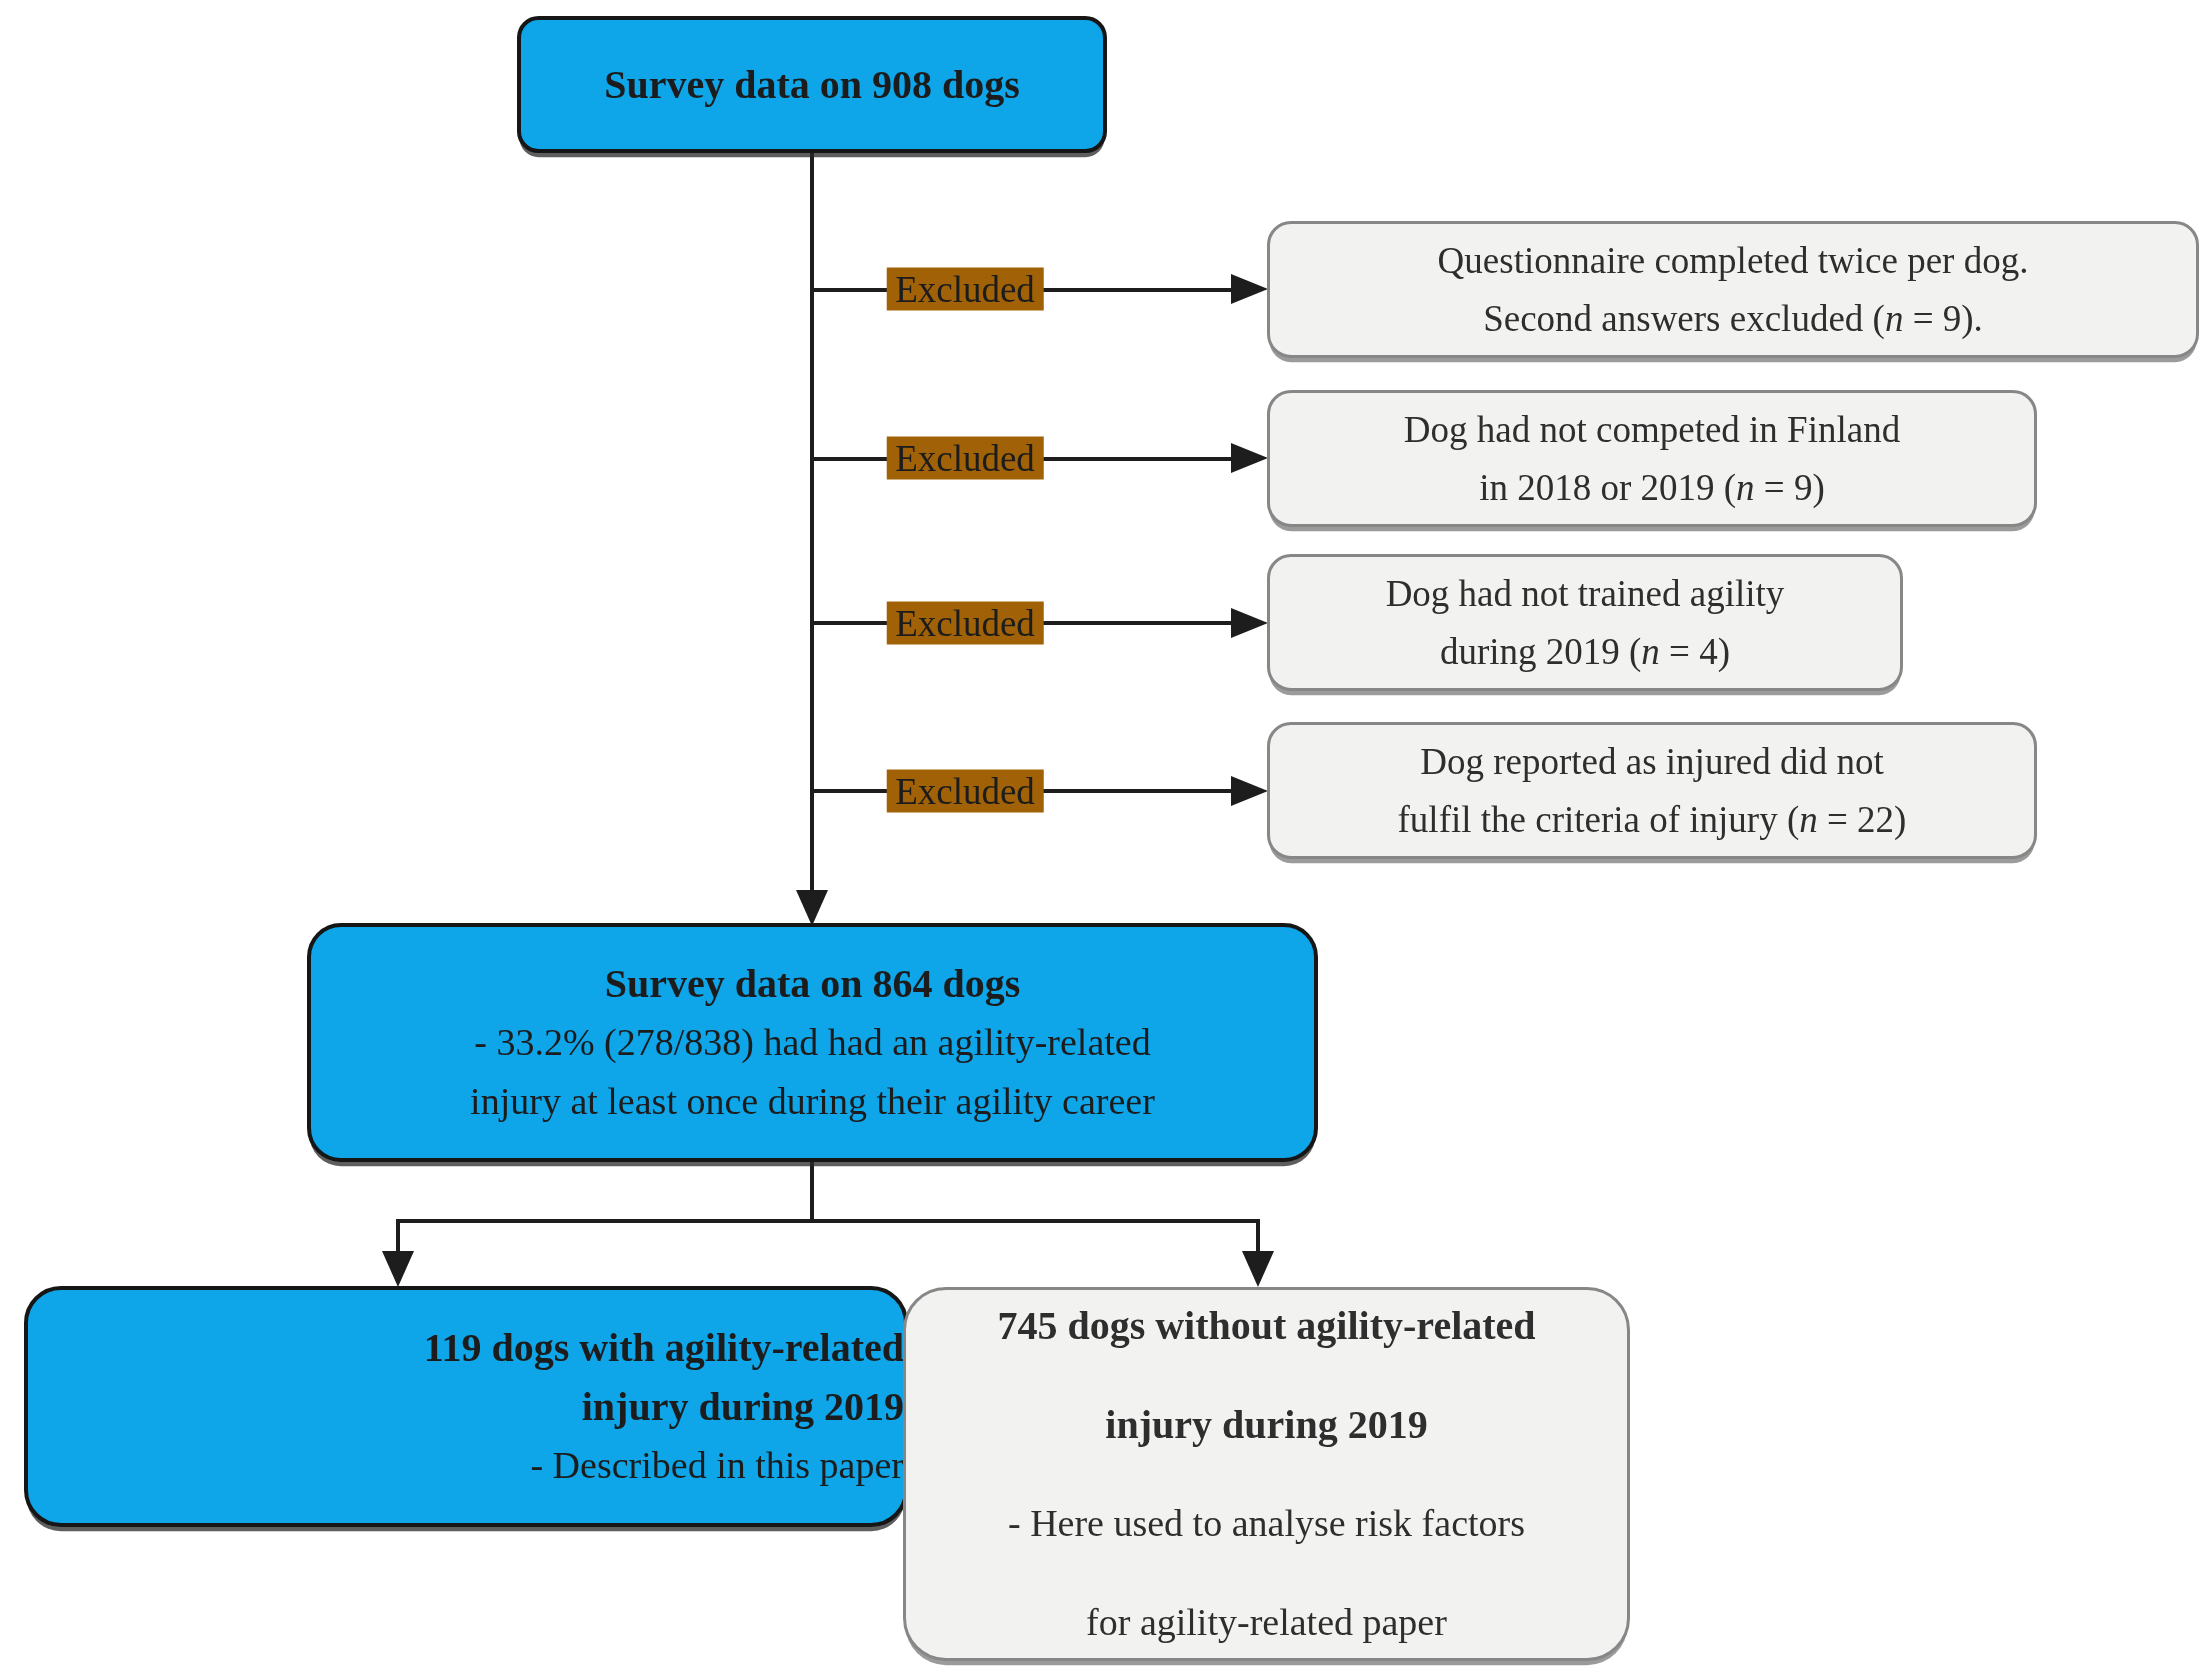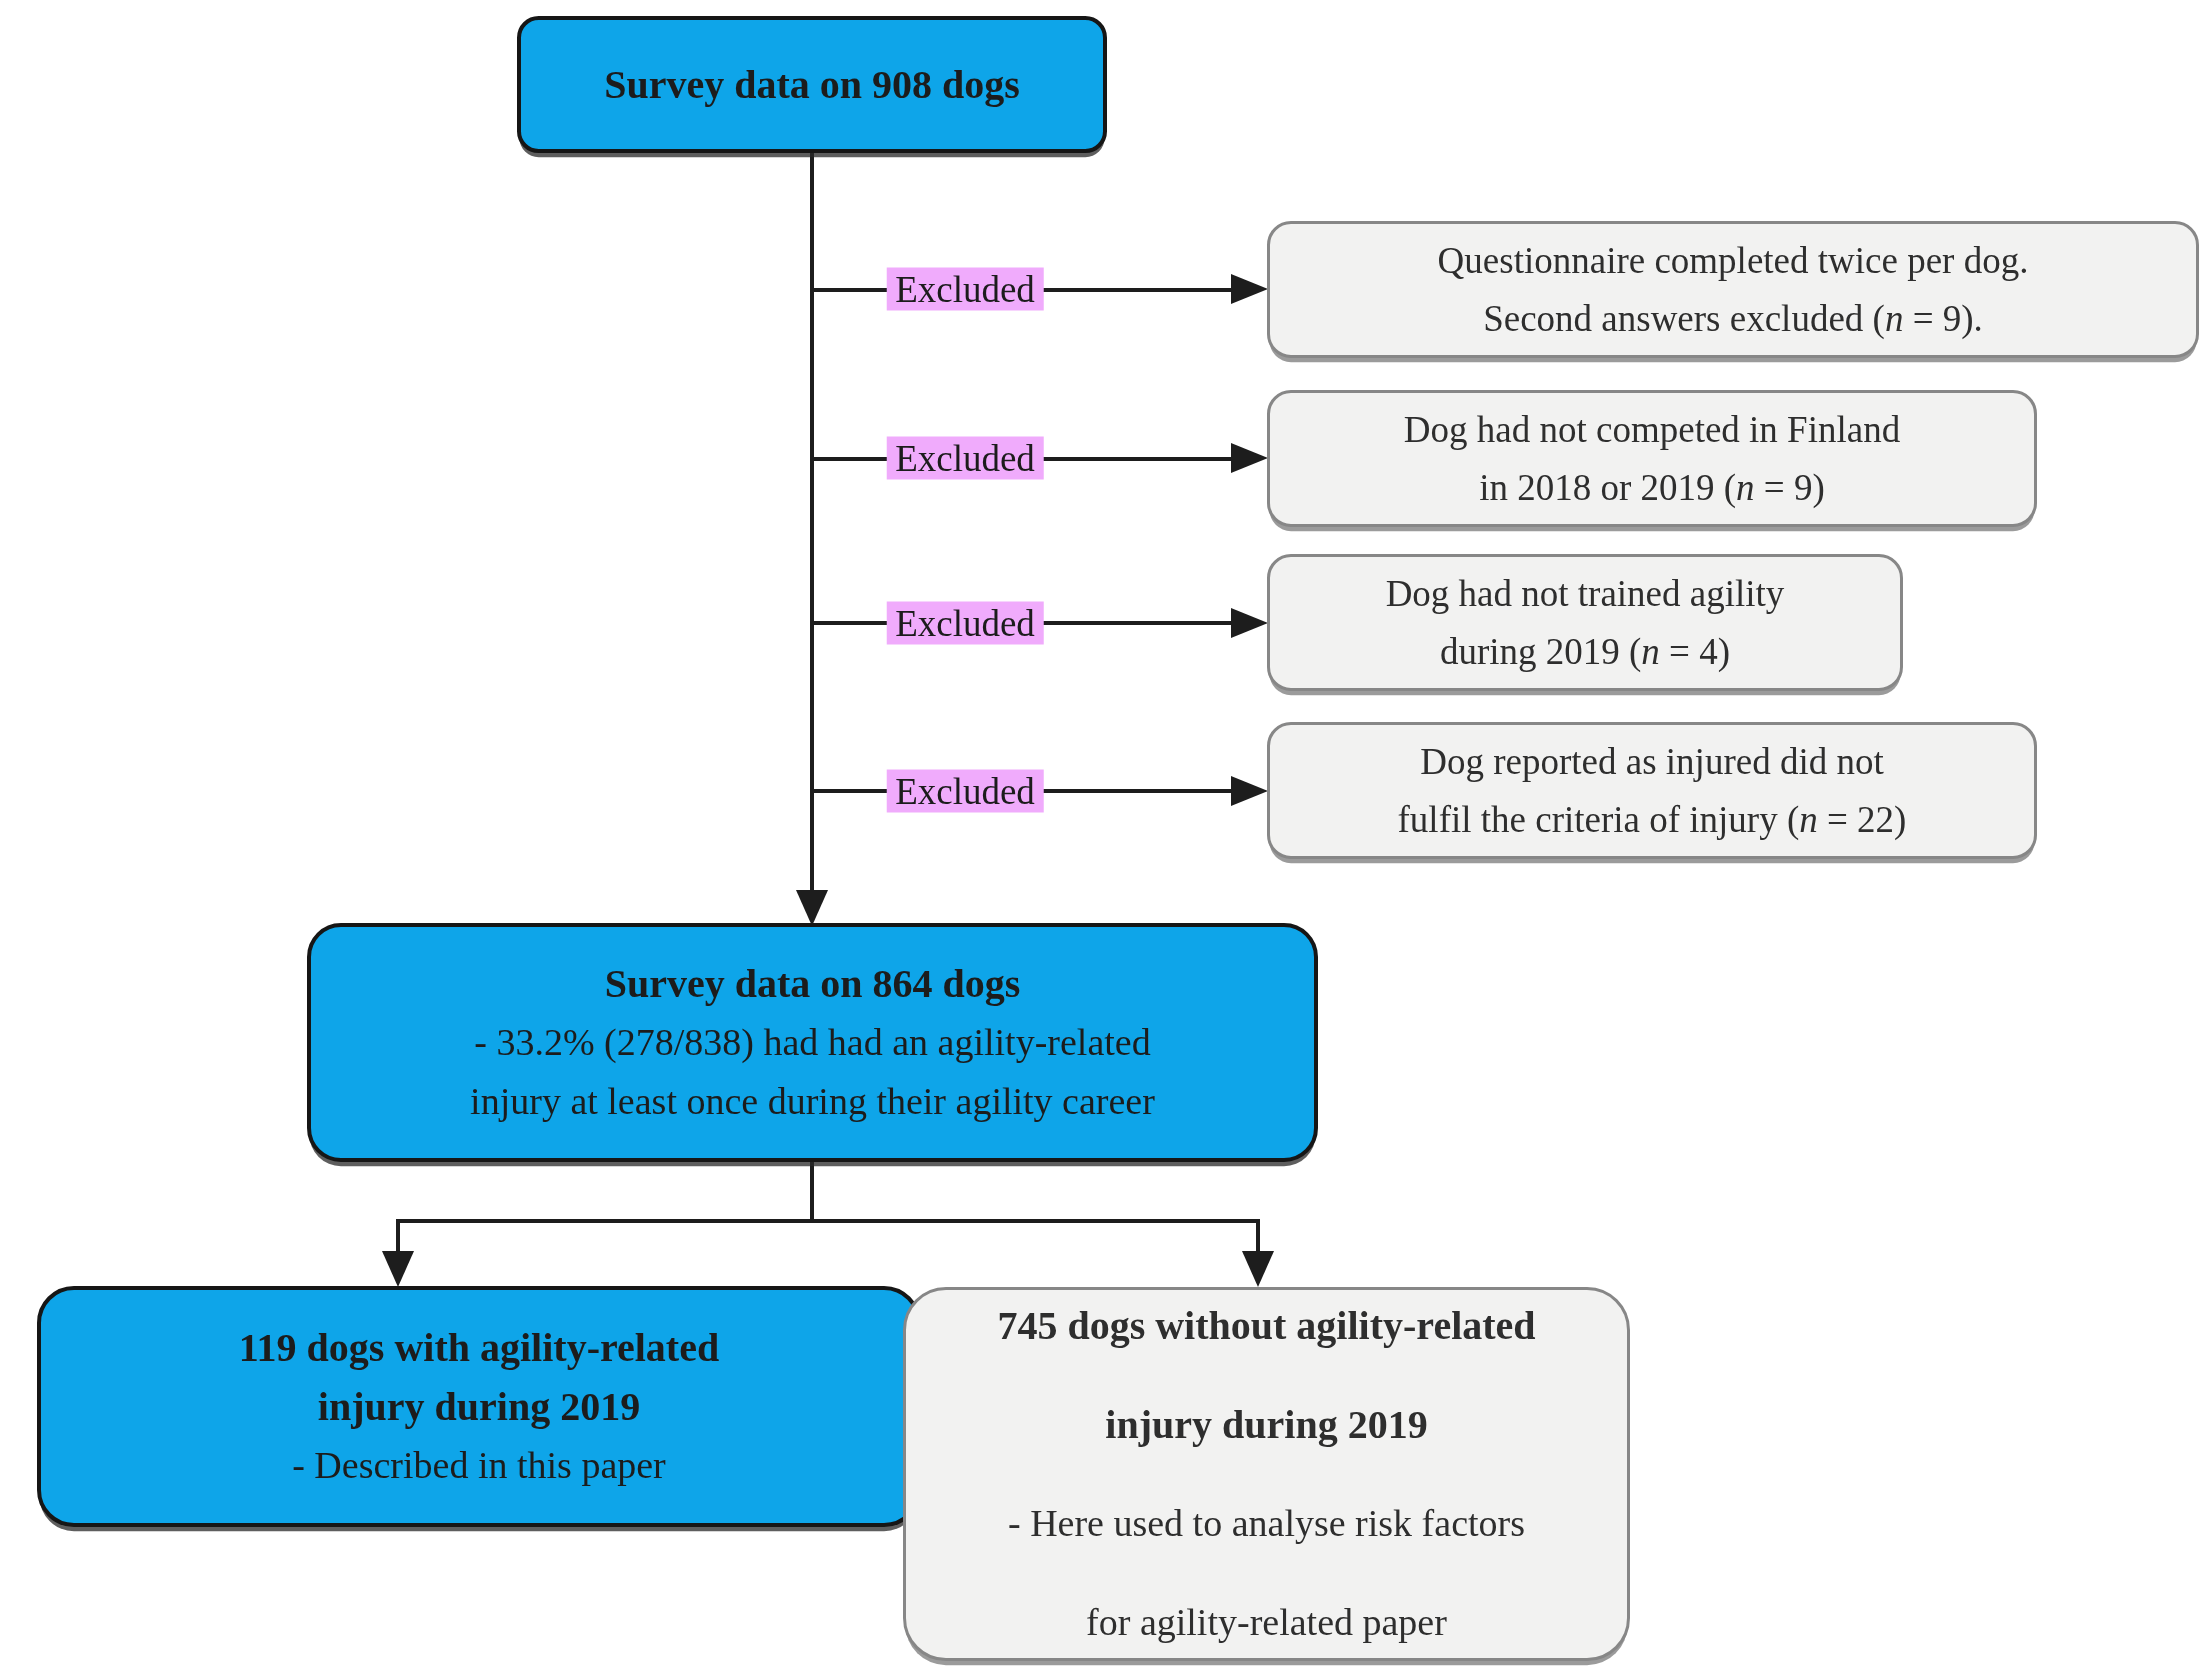--- a/index.html
+++ b/index.html
@@ -49,34 +49,34 @@
   }
   .arrow-down {
     position: absolute; width: 0; height: 0;
     border-left: 16px solid transparent;
     border-right: 16px solid transparent;
     border-top: 36px solid #1d1d1d;
   }
   .edge-label {
     position: absolute;
     transform: translate(-50%, -50%);
-    background: #f0abfc;
+    background: #a16207;
     padding: 0 8.4px;
     font-size: 37px;
     white-space: nowrap;
   }
 
   
   #node-start { left: 517px;  top: 15.6px;   width: 590px;  height: 137px; border-radius: 21.7px; }
   #node-excl-1 { left: 1267px; top: 221px;  width: 932px; height: 137px; border-radius: 24px; }
   #node-excl-2 { left: 1267px; top: 390px;  width: 770px; height: 137px; border-radius: 24px; }
   #node-excl-3 { left: 1267px; top: 554px;  width: 636px; height: 137px; border-radius: 24px; }
   #node-excl-4 { left: 1267px; top: 722px; width: 770px; height: 137px; border-radius: 24px; }
   #node-mid   { left: 307px;  top: 923px; width: 1011px; height: 239px; border-radius: 34px; }
-  #node-left  { left: 37px;   top: 1286px; width: 884px; height: 241px; border-radius: 37px; }
+  #node-left  { left: 24px;   top: 1286px; width: 884px; height: 241px; border-radius: 37px; align-items: flex-end; }
   #node-right { left: 903px; top: 1287px; width: 727px; height: 374px; border-radius: 43px; gap: 40px; }
 </style>
 </head>
 <body>
 
 <div id="canvas">
 
   <div class="vline" style="left:810px; top:153px; width:4.2px; height:739px;"></div>
   <div class="arrow-down" style="left:796px; top:890px;"></div>
 

